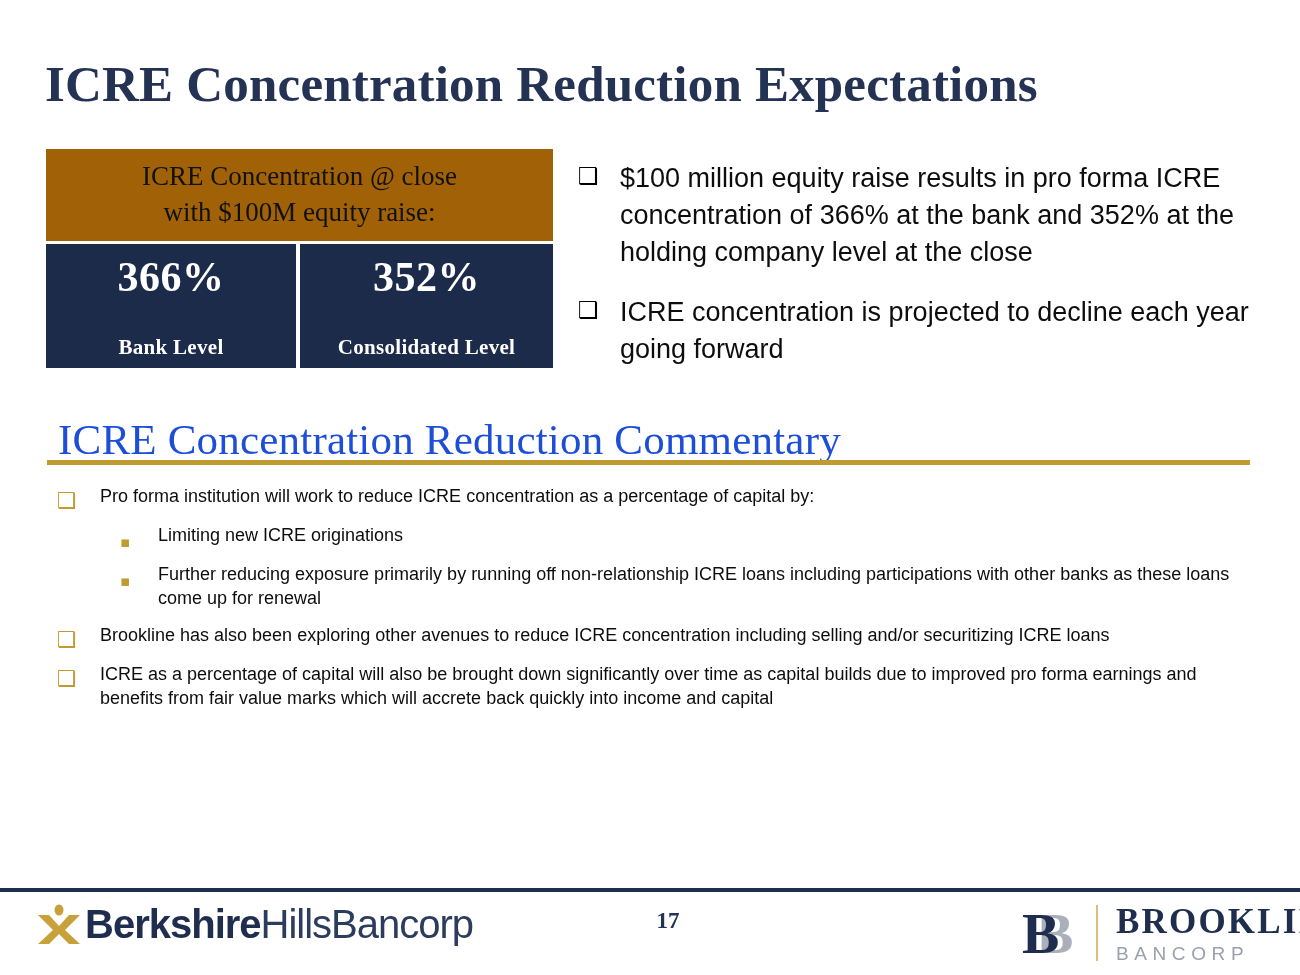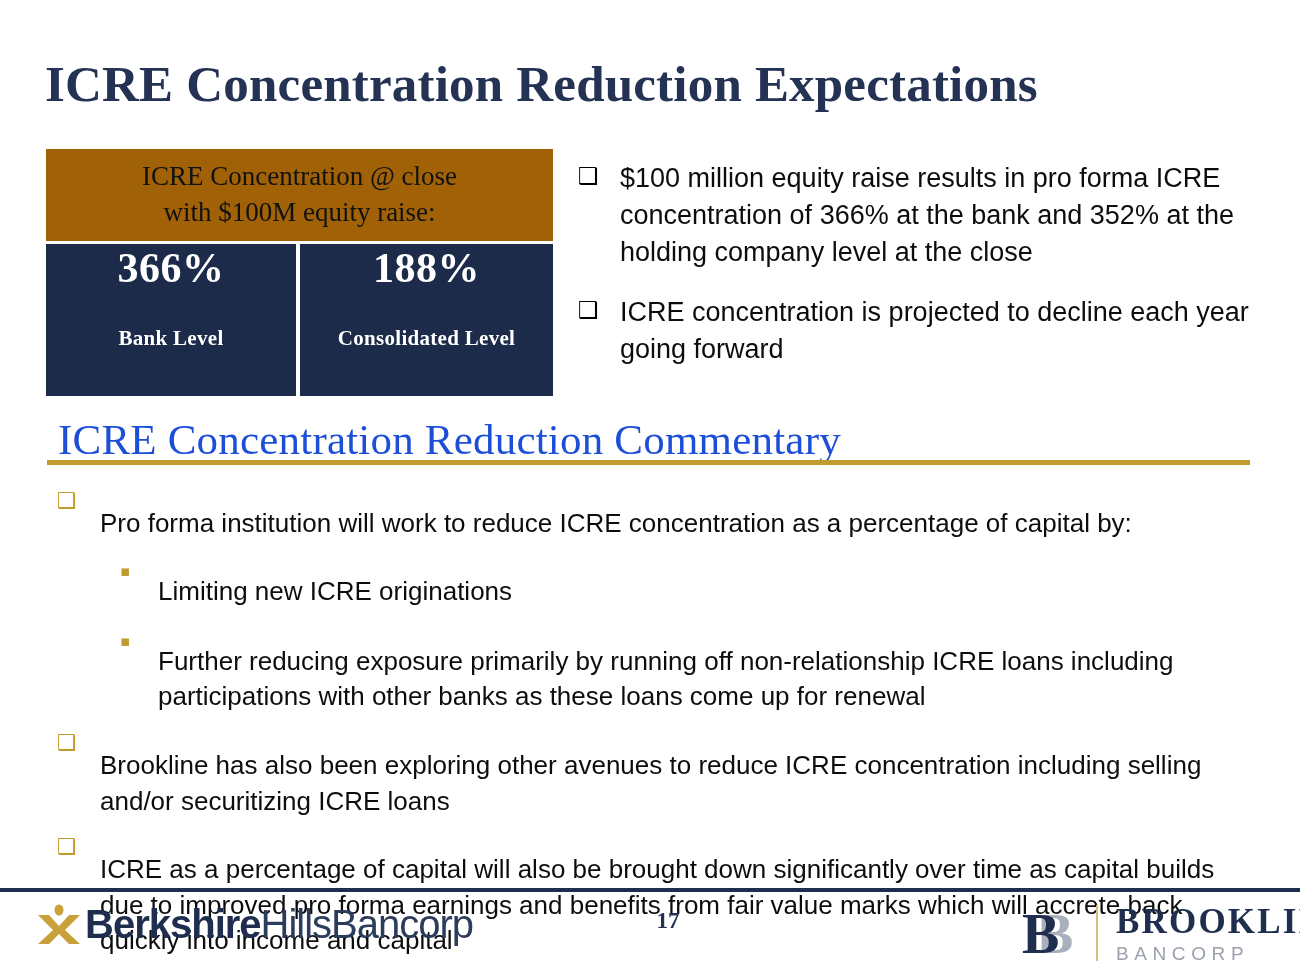--- a/index.html
+++ b/index.html
@@ -53,25 +53,25 @@
     line-height: 1.33;
     text-align: center;
   }
   .metric-boxes {
     display: flex;
     margin-top: 3px;
     gap: 4px;
   }
   .metric-box {
     background: #1c2b4a;
-    height: 152px;
+    height: 124px;
     display: flex;
     flex-direction: column;
     align-items: center;
-    justify-content: flex-start;
+    justify-content: center;
     color: #ffffff;
     font-family: "Liberation Serif", serif;
     gap: 20px;
   }
   .metric-box.left  { width: 250px; }
   .metric-box.right { width: 253px; }
   .metric-value {
     font-size: 42px;
     font-weight: bold;
     letter-spacing: 0.5px;
@@ -150,24 +150,23 @@
     color: #bf9b30;
     padding-top: 6px;
   }
   .c-marker.small {
     flex: 0 0 38px;
     font-size: 15px;
     padding-top: 12px;
   }
   .c-text {
     flex: 1;
-    font-size: 26px;
+    font-size: 18px;
     line-height: 1.36;
     color: #0d0d0d;
-    margin-top: 22px;
   }
 
   
   .footer-rule {
     position: absolute;
     left: 0;
     top: 888px;
     width: 1300px;
     height: 4px;
     background: #1f2d4e;
@@ -283,21 +282,21 @@
     <div class="metric-header">
       <span>ICRE Concentration @ close</span>
       <span>with $100M equity raise:</span>
     </div>
     <div class="metric-boxes">
       <div class="metric-box left">
         <div class="metric-value">366%</div>
         <div class="metric-label">Bank Level</div>
       </div>
       <div class="metric-box right">
-        <div class="metric-value">188%</div>
+        <div class="metric-value">352%</div>
         <div class="metric-label">Consolidated Level</div>
       </div>
     </div>
   </div>
 
   <div class="right-bullets">
     <div class="rb-item">
       <span class="rb-marker">❑</span>
       <span class="rb-text">$100 million equity raise results in pro forma ICRE concentration of 366% at the bank and 352% at the holding company level at the close</span>
     </div>

